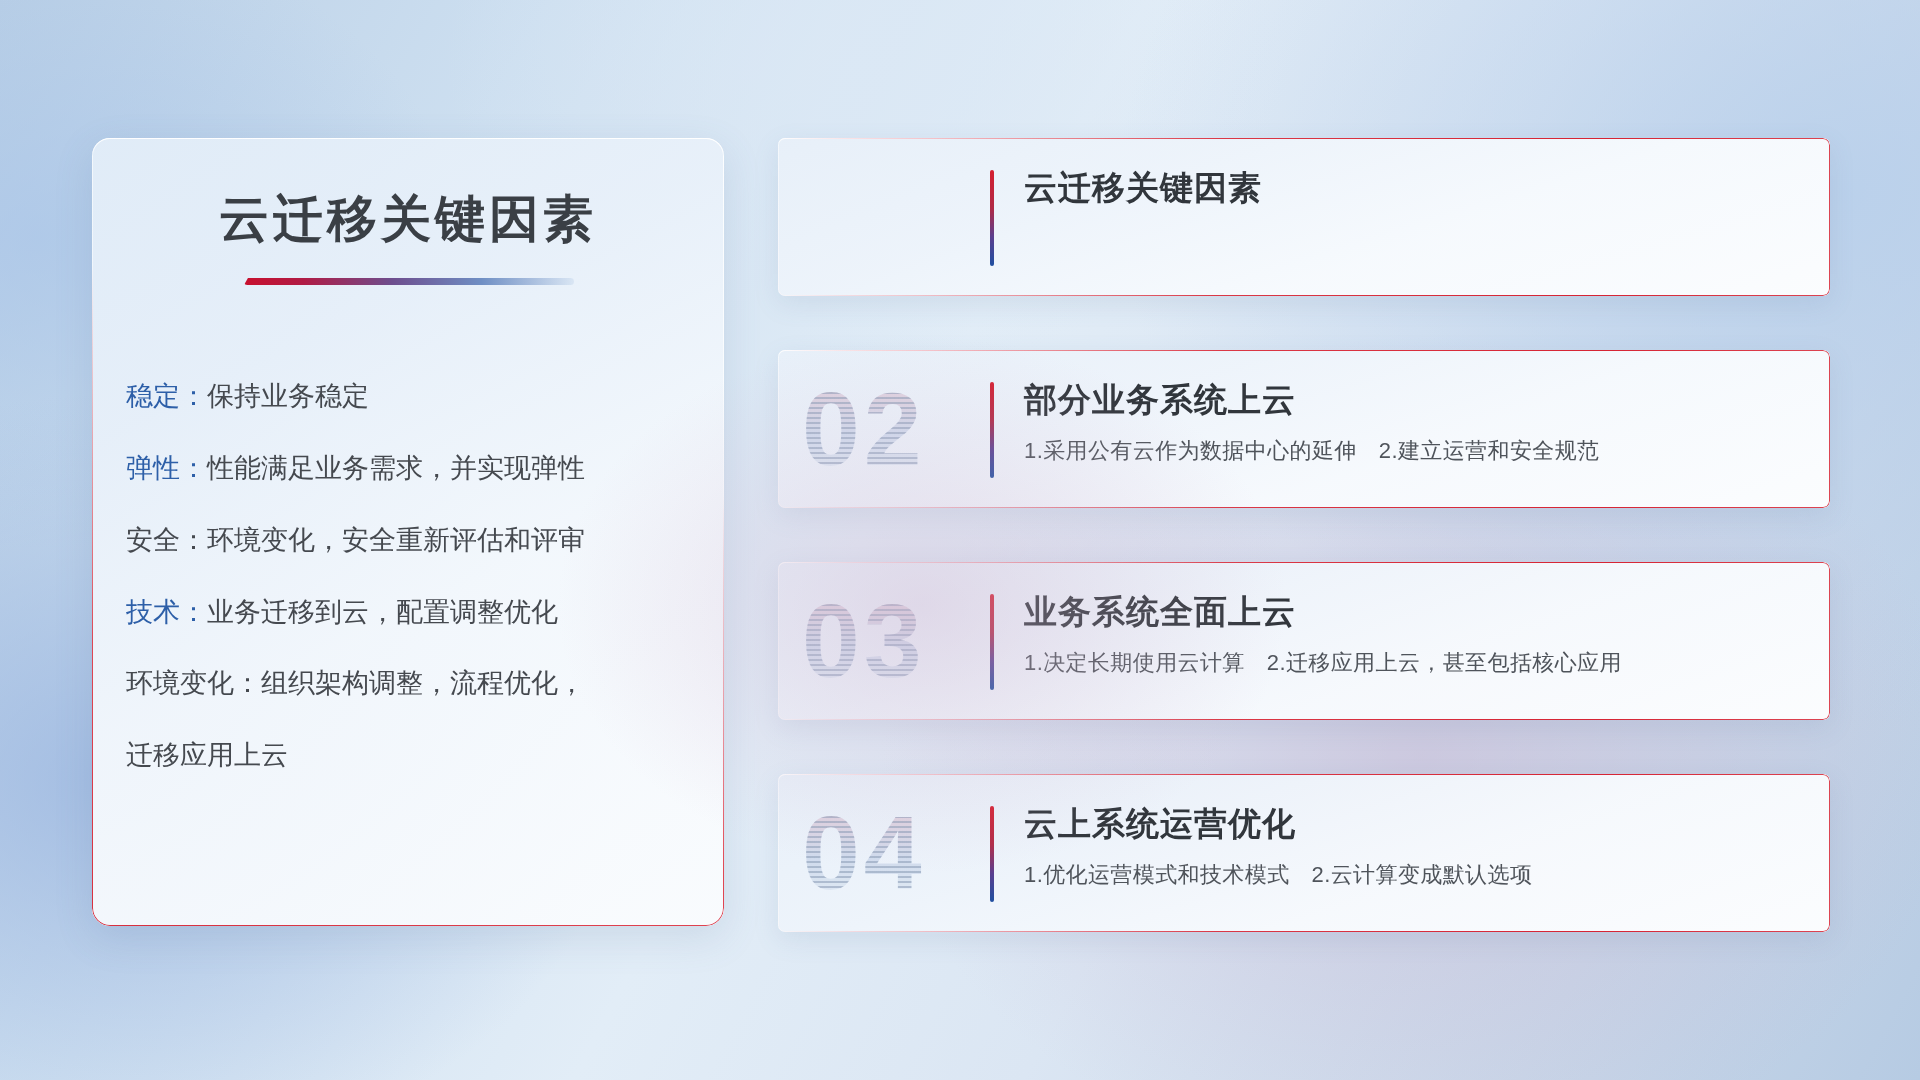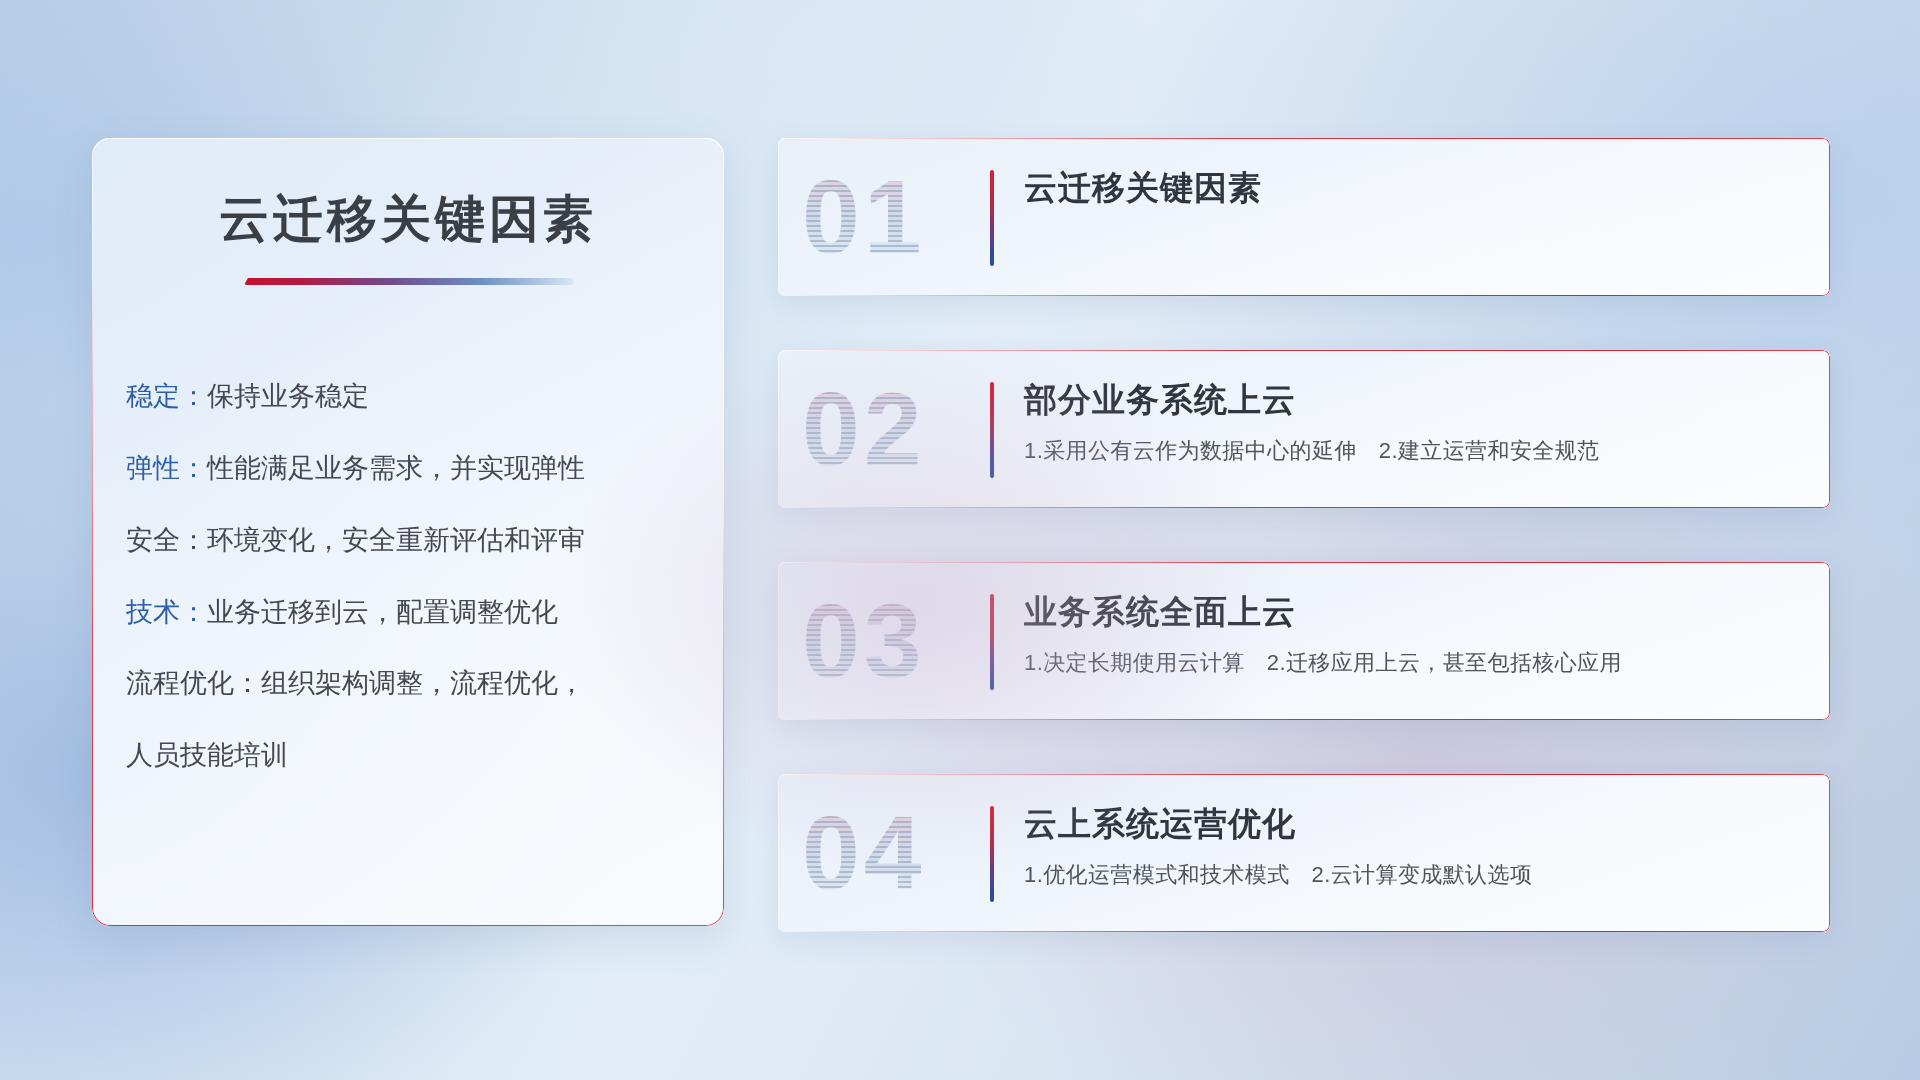--- a/index.html
+++ b/index.html
@@ -217,32 +217,31 @@
 
       <div class="factor-row">
         <span class="factor-key">安全：</span><span class="factor-val">环境变化，安全重新评估和评审</span>
       </div>
 
       <div class="factor-row">
         <span class="factor-key accent">技术：</span><span class="factor-val">业务迁移到云，配置调整优化</span>
       </div>
 
       <div class="factor-row">
-        <span class="factor-key">流程优化：</span><span class="factor-val">组织架构调整，流程优化，</span>
-      </div>
-
-      <div class="factor-row">
-        <span class="factor-val">人员技能培训</span>
+        <span class="factor-key">环境变化：</span><span class="factor-val">组织架构调整，流程优化，</span>
+      </div>
+
+      <div class="factor-row">
+        <span class="factor-val">迁移应用上云</span>
       </div>
 
     </div>
   </div>
 
   <div class="step-card" style="top:138px">
-    <div class="step-num">01</div>
     <div class="step-bar"></div>
     <div class="step-title">云迁移关键因素</div>
   </div>
 
   <div class="step-card" style="top:350px">
     <div class="step-num">02</div>
     <div class="step-bar"></div>
     <div class="step-title">部分业务系统上云</div>
     <div class="step-sub">
       <span>1.采用公有云作为数据中心的延伸</span><span class="gap"></span><span>2.建立运营和安全规范</span>

